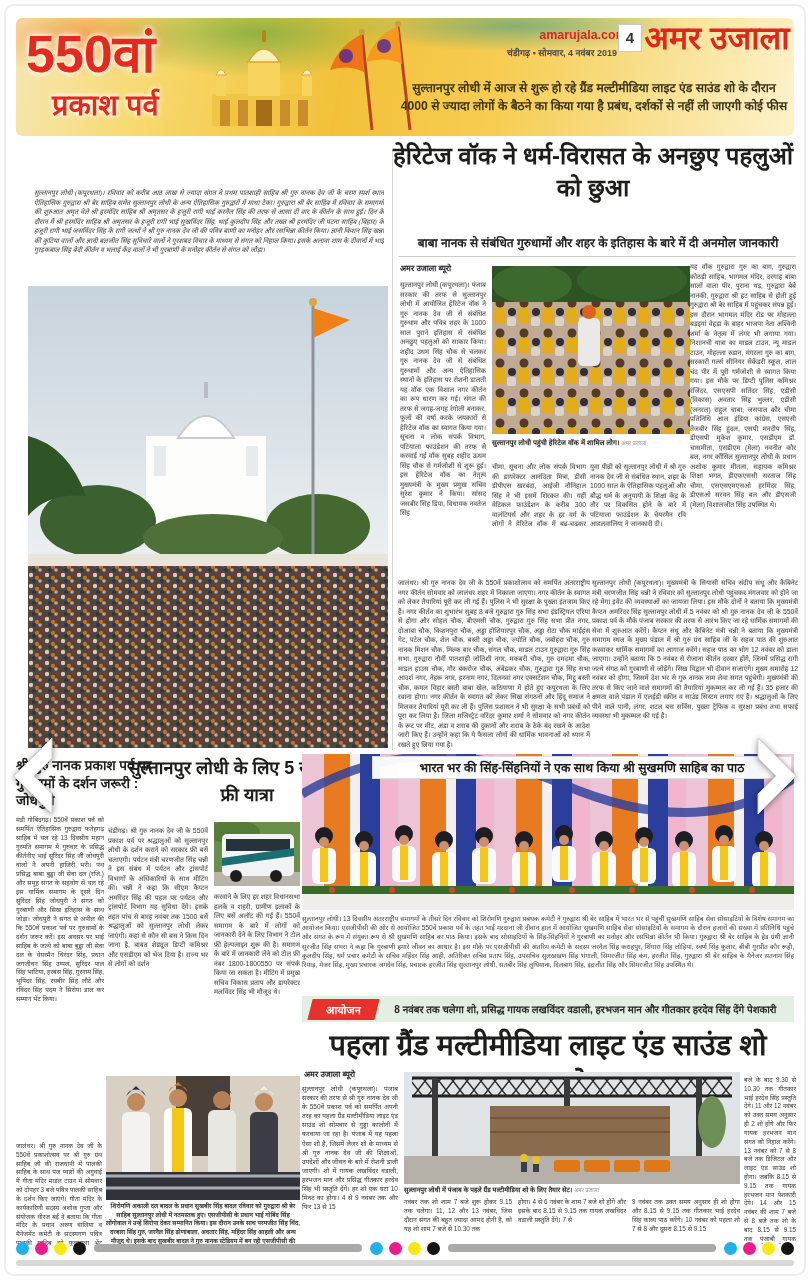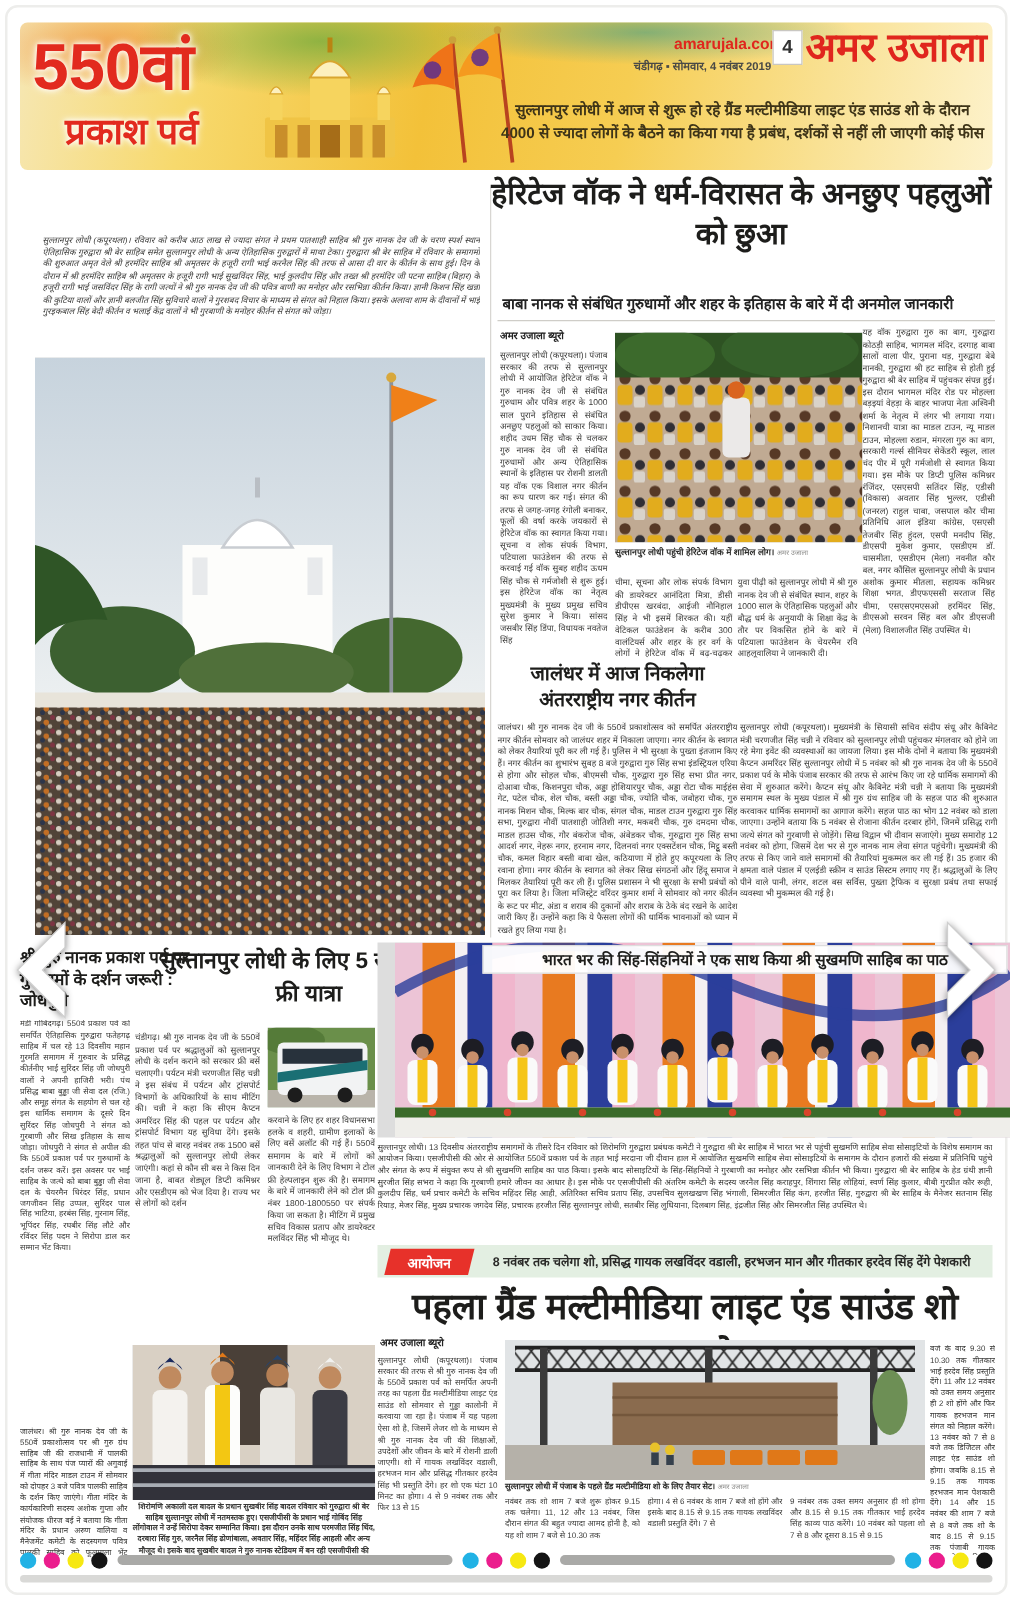--- a/index.html
+++ b/index.html
@@ -33,21 +33,21 @@
   .site{left:492px;top:10px;width:150px;text-align:center;font-size:12.5px;font-weight:700;color:#e0261d;}
   .dateline{left:448px;top:28px;width:196px;text-align:center;font-size:9px;font-weight:700;color:#4a4a46;}
   .pagebox{left:602px;top:6px;width:22px;height:26px;background:#fff;border:1px solid #c9c7c2;
            text-align:center;font-size:15px;font-weight:700;color:#333;line-height:26px;}
   .brand{left:626px;top:4px;width:150px;text-align:center;font-size:32px;font-weight:800;color:#e0261d;line-height:1.05;}
   .bansub{left:382px;top:62px;width:392px;height:50px;text-align:center;font-size:12.2px;
           font-weight:700;color:#3e3418;line-height:1.45;}
   
   .h-sangat{left:30px;top:148px;width:356px;font-size:23px;}
   .h-main{left:392px;top:140px;width:402px;font-size:24px;line-height:1.35;text-align:center;}
-  .h-sub{left:402px;top:234px;width:392px;font-size:12px;text-align:left;color:#222;font-weight:700;}
+  .h-sub{left:402px;top:234px;width:392px;font-size:12px;text-align:center;color:#222;font-weight:700;}
   .h-jal{left:398px;top:530px;width:192px;font-size:15.5px;line-height:1.35;text-align:center;}
   .h-cap{left:592px;top:530px;width:206px;font-size:14px;line-height:1.35;text-align:center;}
   .h-jodh{left:16px;top:757px;width:136px;font-size:13.5px;line-height:1.3;}
   .h-travel{left:122px;top:755px;width:250px;font-size:18px;line-height:1.5;text-align:center;}
   .h-palki{left:16px;top:1092px;width:106px;font-size:12.5px;line-height:1.3;}
   .h-show{left:302px;top:1024px;width:492px;font-size:29px;text-align:center;}
   .sukh-ovl{top:2px;right:2px;width:406px;background:rgba(255,255,255,.96);border:1px solid #ddd;
             padding:2px 6px;font-size:12.3px;font-weight:700;color:#1d1d1b;text-align:center;}
   
   .kicker{left:302px;top:996px;width:492px;height:26px;background:#e3efe2;display:flex;align-items:center;}
@@ -180,21 +180,20 @@
   </div>
   <div class="abs cap" style="left:492px;top:438px;width:198px;">
     <span>सुल्तानपुर लोधी पहुंची हेरिटेज वॉक में शामिल लोग।</span>
     <span class="credit">अमर उजाला</span>
   </div>
 
   <div class="abs btxt" style="left:492px;top:462px;width:94px;height:64px;">चीमा, सूचना और लोक संपर्क विभाग की डायरेक्टर आनंदिता मित्रा, डीसी डीपीएस खरबंदा, आईजी नौनिहाल सिंह ने भी इसमें शिरकत की। यहीं वेटिकल फाउंडेशन के करीब 300 वालंटियर्स और शहर के हर वर्ग के लोगों ने हेरिटेज वॉक में बढ़-चढ़कर हिस्सा लिया।</div>
   <div class="abs btxt" style="left:590px;top:462px;width:96px;height:64px;">युवा पीढ़ी को सुल्तानपुर लोधी में श्री गुरु नानक देव जी से संबंधित स्थान, शहर के 1000 साल के ऐतिहासिक पहलुओं और बौद्ध धर्म के अनुयायी के शिक्षा केंद्र के तौर पर विकसित होने के बारे में पटियाला फाउंडेशन के चेयरमैन रवि आहलूवालिया ने जानकारी दी।</div>
   <div class="abs btxt" style="left:690px;top:262px;width:106px;height:264px;">यह वॉक गुरुद्वारा गुरु का बाग, गुरुद्वारा कोठड़ी साहिब, भागमल मंदिर, दरगाह बाबा सालों वाला पीर, पुराना थड़, गुरुद्वारा बेबे नानकी, गुरुद्वारा श्री हट साहिब से होती हुई गुरुद्वारा श्री बेर साहिब में पहुंचकर संपन्न हुई। इस दौरान भागमल मंदिर रोड पर मोहल्ला बड़इयां वेहड़ा के बाहर भाजपा नेता अश्विनी शर्मा के नेतृत्व में लंगर भी लगाया गया। निशानची यात्रा का माडल टाउन, न्यू माडल टाउन, मोहल्ला रुडान, मंगरला गुरु का बाग, सरकारी गर्ल्स सीनियर सेकेंडरी स्कूल, लाल चंद पीर में पूरी गर्मजोशी से स्वागत किया गया। इस मौके पर डिप्टी पुलिस कमिश्नर रंजिंदर, एसएसपी सतिंदर सिंह, एडीसी (विकास) अवतार सिंह भुल्लर, एडीसी (जनरल) राहुल चाबा, जसपाल कौर चीमा प्रतिनिधि आल इंडिया कांग्रेस, एसएसी तेजबीर सिंह हुंदल, एसपी मनदीप सिंह, डीएसपी मुकेश कुमार, एसडीएम डॉ. चासमीता, एसडीएम (मेला) नवनीत कौर बल, नगर कौंसिल सुल्तानपुर लोधी के प्रधान अशोक कुमार मीतला, सहायक कमिश्नर शिक्षा भगत, डीएफएससी सरताज सिंह चीमा, एसएसएमएसओ हरमिंदर सिंह, डीएसओ सरवन सिंह बल और डीएसजी (मेला) विशालजीत सिंह उपस्थित थे।</div>
 
-  <h3 class="abs hl h-jal">जालंधर में आज निकलेगा अंतरराष्ट्रीय नगर कीर्तन</h3>
   <div class="abs btxt" style="left:398px;top:578px;width:192px;height:172px;">जालंधर। श्री गुरु नानक देव जी के 550वें प्रकाशोत्सव को समर्पित अंतरराष्ट्रीय नगर कीर्तन सोमवार को जालंधर शहर में निकाला जाएगा। नगर कीर्तन के स्वागत को लेकर तैयारियां पूरी कर ली गई हैं। पुलिस ने भी सुरक्षा के पुख्ता इंतजाम किए हैं। नगर कीर्तन का शुभारंभ सुबह 8 बजे गुरुद्वारा गुरु सिंह सभा इंडस्ट्रियल एरिया से होगा और सोहल चौक, बीएमसी चौक, गुरुद्वारा गुरु सिंह सभा प्रीत नगर, दोआबा चौक, किशनपुरा चौक, अड्डा होशियारपुर चौक, अड्डा रोटा चौक माईहंस गेट, पटेल चौक, शेल चौक, बस्ती अड्डा चौक, ज्योति चौक, जबोहरा चौक, गुरु नानक मिशन चौक, मिल्क बार चौक, संगल चौक, माडल टाउन गुरुद्वारा गुरु सिंह सभा, गुरुद्वारा नौवीं पातशाही जोतिशी नगर, मकबरी चौक, गुरु दमदमा चौक, माडल हाउस चौक, गौर बंकरोज चौक, अंबेडकर चौक, गुरुद्वारा गुरु सिंह सभा आदर्श नगर, नेहरू नगर, हरनाम नगर, दिलनवां नगर एक्सटेंशन चौक, मिट्ठू बस्ती चौक, कमल विहार बस्ती बाबा खेल, कठियाणा में होते हुए कपूरथला के लिए रवाना होगा। नगर कीर्तन के स्वागत को लेकर सिख संगठनों और हिंदू समाज ने मिलकर तैयारियां पूरी कर ली हैं। पुलिस प्रशासन ने भी सुरक्षा के सभी प्रबंधों को पूरा कर लिया है। जिला मजिस्ट्रेट वरिंदर कुमार शर्मा ने सोमवार को नगर कीर्तन के रूट पर मीट, अंडा व शराब की दुकानों और शराब के ठेके बंद रखने के आदेश जारी किए हैं। उन्होंने कहा कि ये फैसला लोगों की धार्मिक भावनाओं को ध्यान में रखते हुए लिया गया है।</div>
 
   <div class="abs btxt" style="left:592px;top:578px;width:206px;height:172px;">सुल्तानपुर लोधी (कपूरथला)। मुख्यमंत्री के सियासी सचिव संदीप संधू और कैबिनेट मंत्री चरणजीत सिंह चन्नी ने रविवार को सुल्तानपुर लोधी पहुंचकर मंगलवार को होने जा रहे मेगा इवेंट की व्यवस्थाओं का जायजा लिया। इस मौके दोनों ने बताया कि मुख्यमंत्री कैप्टन अमरिंदर सिंह सुल्तानपुर लोधी में 5 नवंबर को श्री गुरु नानक देव जी के 550वें प्रकाश पर्व के मौके पंजाब सरकार की तरफ से आरंभ किए जा रहे धार्मिक समागमों की सेवा में शुरुआत करेंगे। कैप्टन संधू और कैबिनेट मंत्री चन्नी ने बताया कि मुख्यमंत्री समागम स्थल के मुख्य पंडाल में श्री गुरु ग्रंथ साहिब जी के सहज पाठ की शुरुआत करवाकर धार्मिक समागमों का आगाज करेंगे। सहज पाठ का भोग 12 नवंबर को डाला जाएगा। उन्होंने बताया कि 5 नवंबर से रोजाना कीर्तन दरबार होंगे, जिनमें प्रसिद्ध रागी जत्थे संगत को गुरबाणी से जोड़ेंगे। सिख विद्वान भी दीवान सजाएंगे। मुख्य समारोह 12 नवंबर को होगा, जिसमें देश भर से गुरु नानक नाम लेवा संगत पहुंचेगी। मुख्यमंत्री की तरफ से किए जाने वाले समागमों की तैयारियां मुकम्मल कर ली गई हैं। 35 हजार की क्षमता वाले पंडाल में एलईडी स्क्रीन व साउंड सिस्टम लगाए गए हैं। श्रद्धालुओं के लिए पीने वाले पानी, लंगर, शटल बस सर्विस, पुख्ता ट्रैफिक व सुरक्षा प्रबंध तथा सफाई व्यवस्था भी मुकम्मल की गई है।</div>
 
   <h3 class="abs hl h-jodh">श्री गुरु नानक प्रकाश पर्व पर गुरुधामों के दर्शन जरूरी : जोधपुरी</h3>
   <div class="abs btxt" style="left:16px;top:816px;width:88px;height:272px;font-size:6.4px;">मंडी गोबिंदगढ़। 550वें प्रकाश पर्व को समर्पित ऐतिहासिक गुरुद्वारा फतेहगढ़ साहिब में चल रहे 13 दिवसीय महान गुरमति समागम में गुरुवार के प्रसिद्ध कीर्तनीए भाई सुरिंदर सिंह जी जोधपुरी वालों ने अपनी हाजिरी भरी। पंथ प्रसिद्ध बाबा बुड्ढा जी सेवा दल (रजि.) और समूह संगत के सहयोग से चल रहे इस धार्मिक समागम के दूसरे दिन सुरिंदर सिंह जोधपुरी ने संगत को गुरबाणी और सिख इतिहास के साथ जोड़ा। जोधपुरी ने संगत से अपील की कि 550वें प्रकाश पर्व पर गुरुधामों के दर्शन जरूर करें। इस अवसर पर भाई साहिब के जत्थे को बाबा बुड्ढा जी सेवा दल के चेयरमैन धिरंदर सिंह, प्रधान जगजीवन सिंह उप्पल, सुरिंदर पाल सिंह भाटिया, हरबंस सिंह, गुरनाम सिंह, भूपिंदर सिंह, रघबीर सिंह लौटे और रविंदर सिंह पदम ने सिरोपा डाल कर सम्मान भेंट किया।</div>
 
   <h3 class="abs hl h-travel">सुल्तानपुर लोधी के लिए 5 से 12 तक फ्री यात्रा</h3>
   <div class="abs btxt" style="left:108px;top:826px;width:100px;height:262px;">चंडीगढ़। श्री गुरु नानक देव जी के 550वें प्रकाश पर्व पर श्रद्धालुओं को सुल्तानपुर लोधी के दर्शन कराने को सरकार फ्री बसें चलाएगी। पर्यटन मंत्री चरणजीत सिंह चन्नी ने इस संबंध में पर्यटन और ट्रांसपोर्ट विभागों के अधिकारियों के साथ मीटिंग की। चन्नी ने कहा कि सीएम कैप्टन अमरिंदर सिंह की पहल पर पर्यटन और ट्रांसपोर्ट विभाग यह सुविधा देंगे। इसके तहत पांच से बारह नवंबर तक 1500 बसें श्रद्धालुओं को सुल्तानपुर लोधी लेकर जाएंगी। कहां से कौन सी बस ने किस दिन जाना है, बाबत शेड्यूल डिप्टी कमिश्नर और एसडीएम को भेज दिया है। राज्य भर से लोगों को दर्शन</div>
   <div class="abs photo" style="left:214px;top:822px;width:86px;height:64px;">
@@ -204,21 +203,21 @@
       <rect x="0" y="50" width="86" height="14" fill="#b9b4aa"></rect>
       <rect x="8" y="12" width="72" height="42" rx="5" fill="#f2f3f4"></rect>
       <rect x="12" y="17" width="64" height="12" fill="#28323c"></rect>
       <path d="M8 36 L80 26 L80 34 L8 44 Z" fill="#1b6f74"></path>
       <circle cx="22" cy="54" r="6" fill="#1c1c1c"></circle>
       <circle cx="62" cy="54" r="6" fill="#1c1c1c"></circle>
     </svg>
   </div>
   <div class="abs btxt" style="left:214px;top:892px;width:86px;height:196px;">करवाने के लिए हर शहर विधानसभा हलके व शहरी, ग्रामीण इलाकों के लिए बसें अलॉट की गई हैं। 550वें समागम के बारे में लोगों को जानकारी देने के लिए विभाग ने टोल फ्री हेल्पलाइन शुरू की है। समागम के बारे में जानकारी लेने को टोल फ्री नंबर 1800-1800550 पर संपर्क किया जा सकता है। मीटिंग में प्रमुख सचिव विकास प्रताप और डायरेक्टर मलविंदर सिंह भी मौजूद थे।</div>
 
-  <div class="abs photo" style="left:302px;top:754px;width:492px;height:156px;padding-left:14px;">
+  <div class="abs photo" style="left:302px;top:754px;width:492px;height:156px;">
     <svg width="492" height="156" viewBox="0 0 492 156">
       <defs>
         <pattern id="tent" width="96" height="156" patternUnits="userSpaceOnUse">
           <rect width="96" height="156" fill="#ecc4d6"></rect>
           <rect x="22" width="26" height="156" fill="#e87a20"></rect>
           <rect x="48" width="10" height="156" fill="#f4f0f2"></rect>
           <rect x="58" width="20" height="156" fill="#2b3e9b"></rect>
           <rect x="78" width="18" height="156" fill="#f0b6cd"></rect>
         </pattern>
         <g id="sitter">

